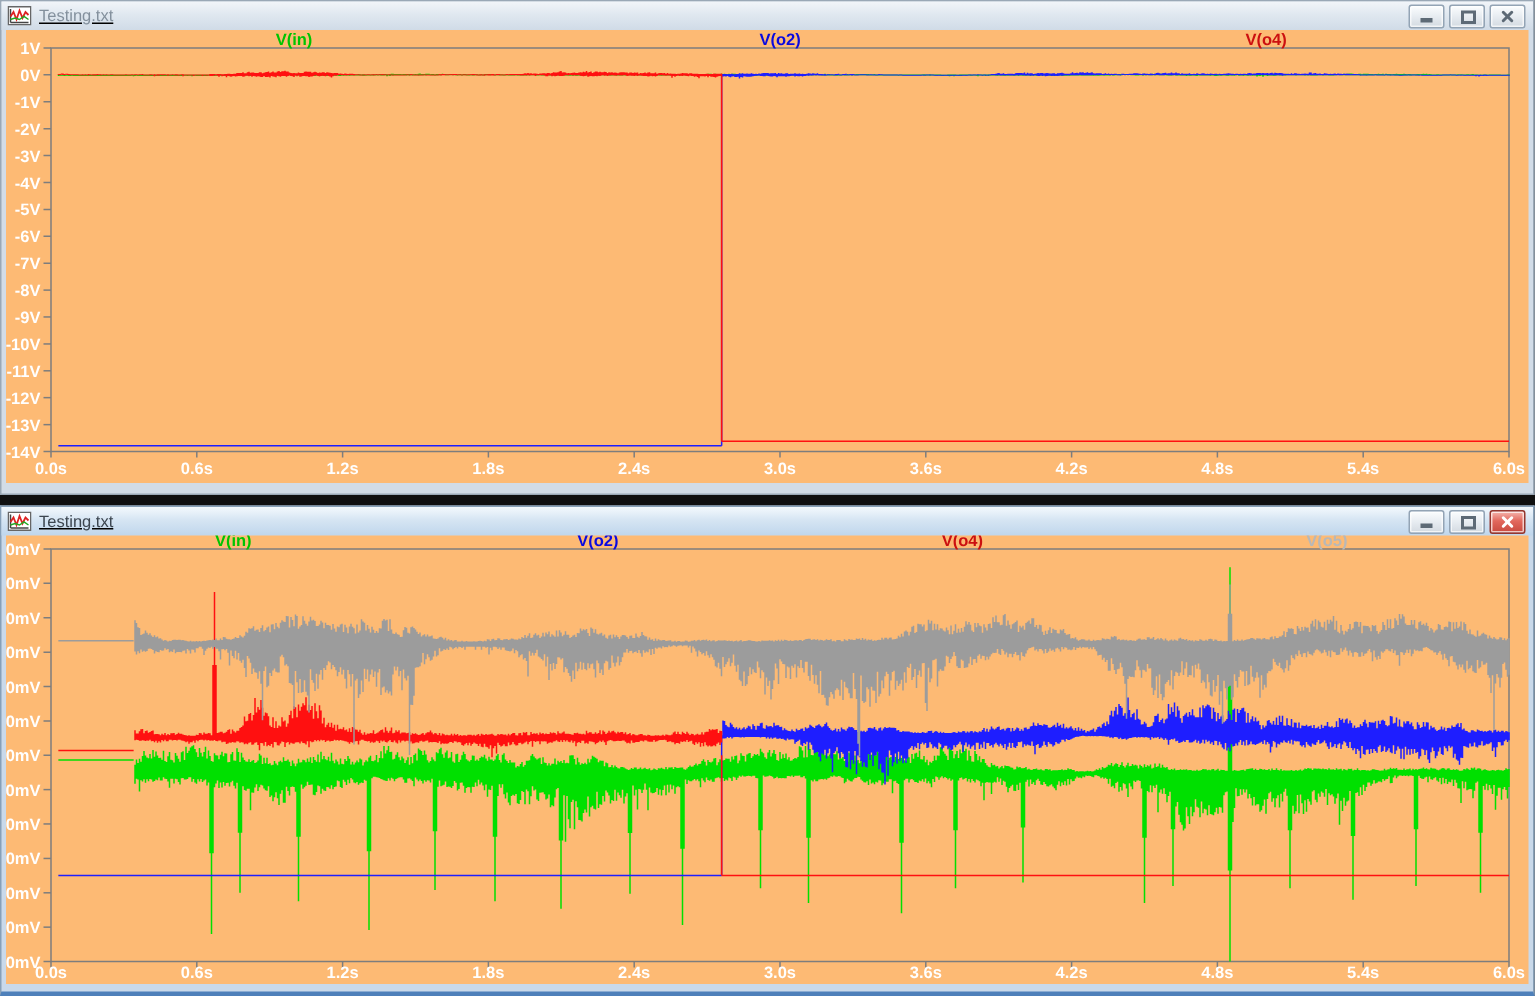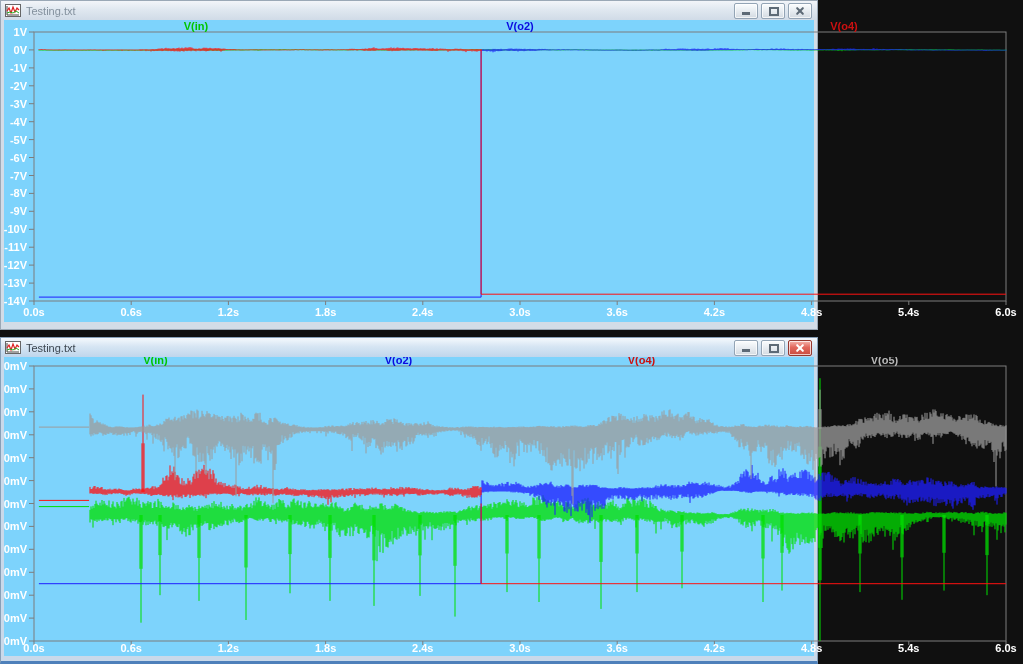--- a/index.html
+++ b/index.html
@@ -1,36 +1,36 @@
 <!DOCTYPE html>
 <html><head>
 <meta charset="utf-8">
 <style>
   html,body{margin:0;padding:0;background:#101010;width:1023px;height:664px;overflow:hidden;
     font-family:"Liberation Sans",sans-serif;}
-  .window{position:absolute;left:0;width:818px;box-sizing:border-box;
-    border:1px solid #87a0b8;background:#c9d9ea;}
+  .window{position:absolute;left:0;width:1023px;box-sizing:border-box;
+    border:1px solid #87a0b8;background:#c9d9ea;text-decoration:underline;}
   .window.inactive{background:#d2dce7;border-color:#9aa8b6;}
   .titlebar{height:19px;display:flex;align-items:center;padding:0 5px 0 4px;
     background:linear-gradient(#f4f9fd,#d6e5f3 45%,#bfd6ec);}
   .window.inactive .titlebar{background:linear-gradient(#f2f5f9,#e0e8f0 45%,#d0dbe7);}
   .title-text{font-size:11px;color:#3c4650;margin-left:5px;flex:0 1 auto;white-space:nowrap;}
   .window.inactive .title-text{color:#83909d;}
   .win-buttons{margin-left:auto;display:flex;gap:3px;}
   .win-btn{position:relative;width:22px;height:14px;border:1px solid #93a4b5;border-radius:2px;
     background:linear-gradient(#fbfdfe,#e7ecf1 50%,#d3dae1);box-shadow:inset 0 0 0 1px rgba(255,255,255,.7);}
   .win-btn .bar{position:absolute;left:7px;top:8px;width:8px;height:3px;background:#5d6a76;}
   .win-btn .box{position:absolute;left:7px;top:3px;width:6px;height:5px;border:2px solid #5d6a76;}
   .win-btn .x1,.win-btn .x2{position:absolute;left:6px;top:6px;width:10px;height:2px;
     background:#5d6a76;border-radius:1px;}
   .win-btn .x1{transform:rotate(45deg);} .win-btn .x2{transform:rotate(-45deg);}
   .win-btn.close.active-close{background:linear-gradient(#f5b6ae,#e2685d 45%,#c94a3f);
     border-color:#95372e;}
   .win-btn.close.active-close .x1,.win-btn.close.active-close .x2{background:#fff;}
-  .plot-frame{margin:0 3px;background:#7dd3fc;}
+  .plot-frame{margin:0 3px;background:#fdba74;}
   .plot-frame svg{display:block;}
   .bottom-strip{height:8px;}
   #win1{border-bottom:3px solid #4e80ba;}
 </style>
 </head>
 <body>
 
 <div class="window inactive" id="win0" style="top:0;height:330px;">
   <div class="titlebar">
     <svg width="16" height="13" viewBox="0 0 16 13">

